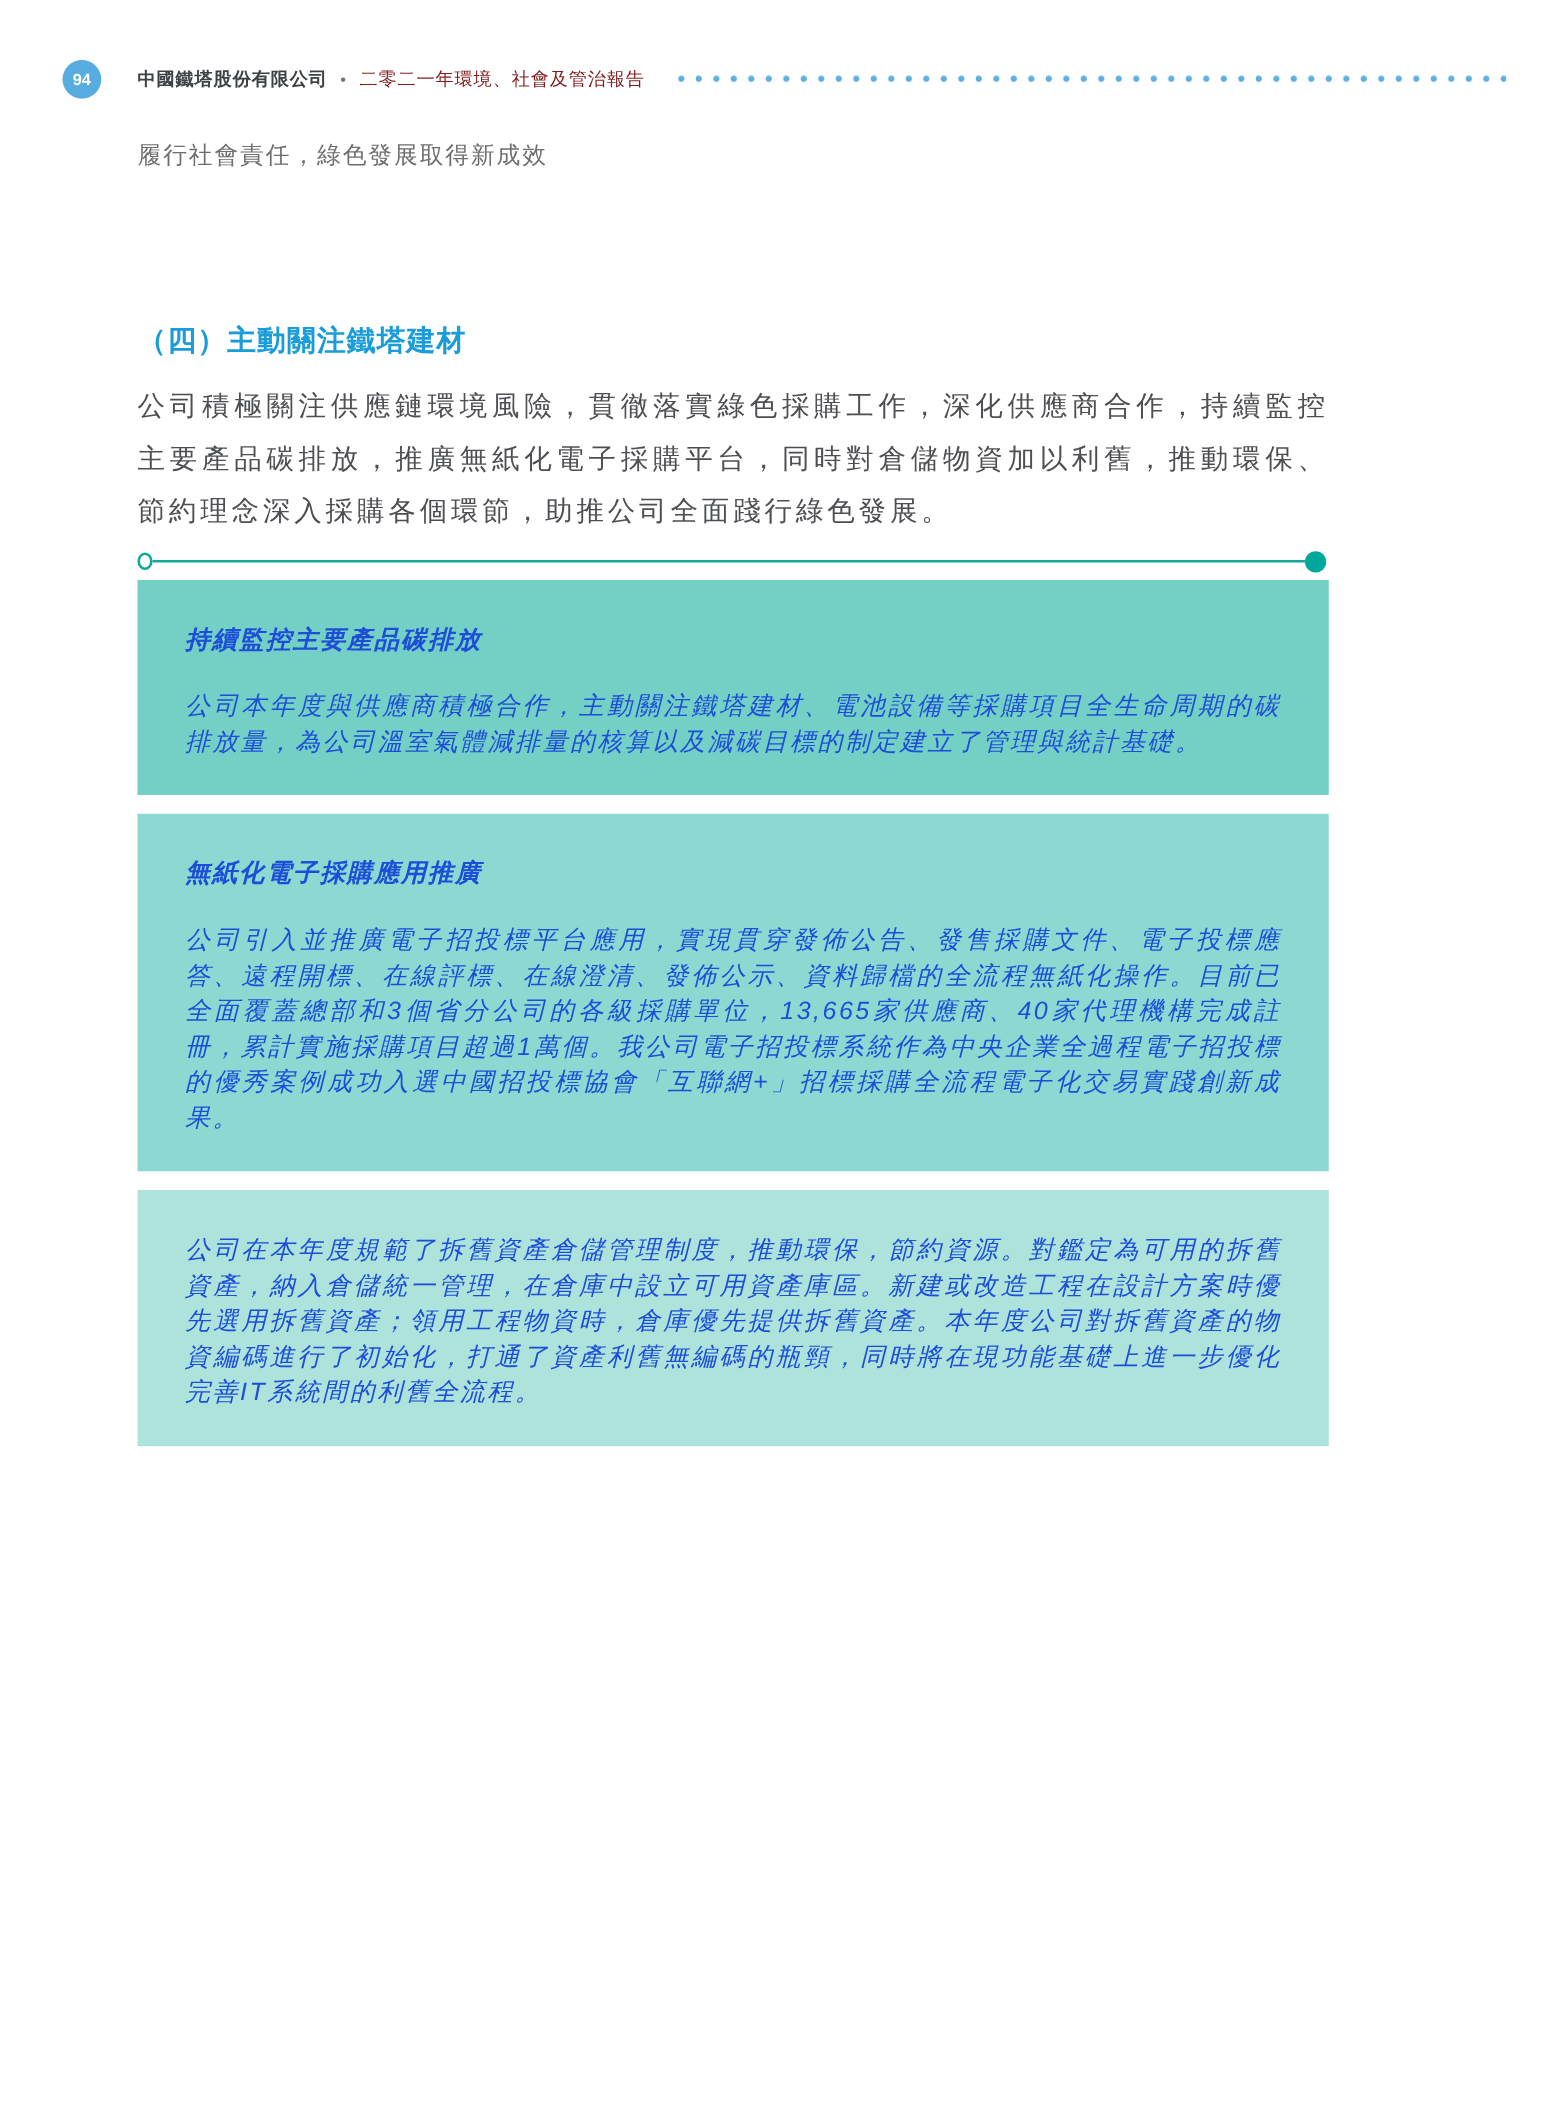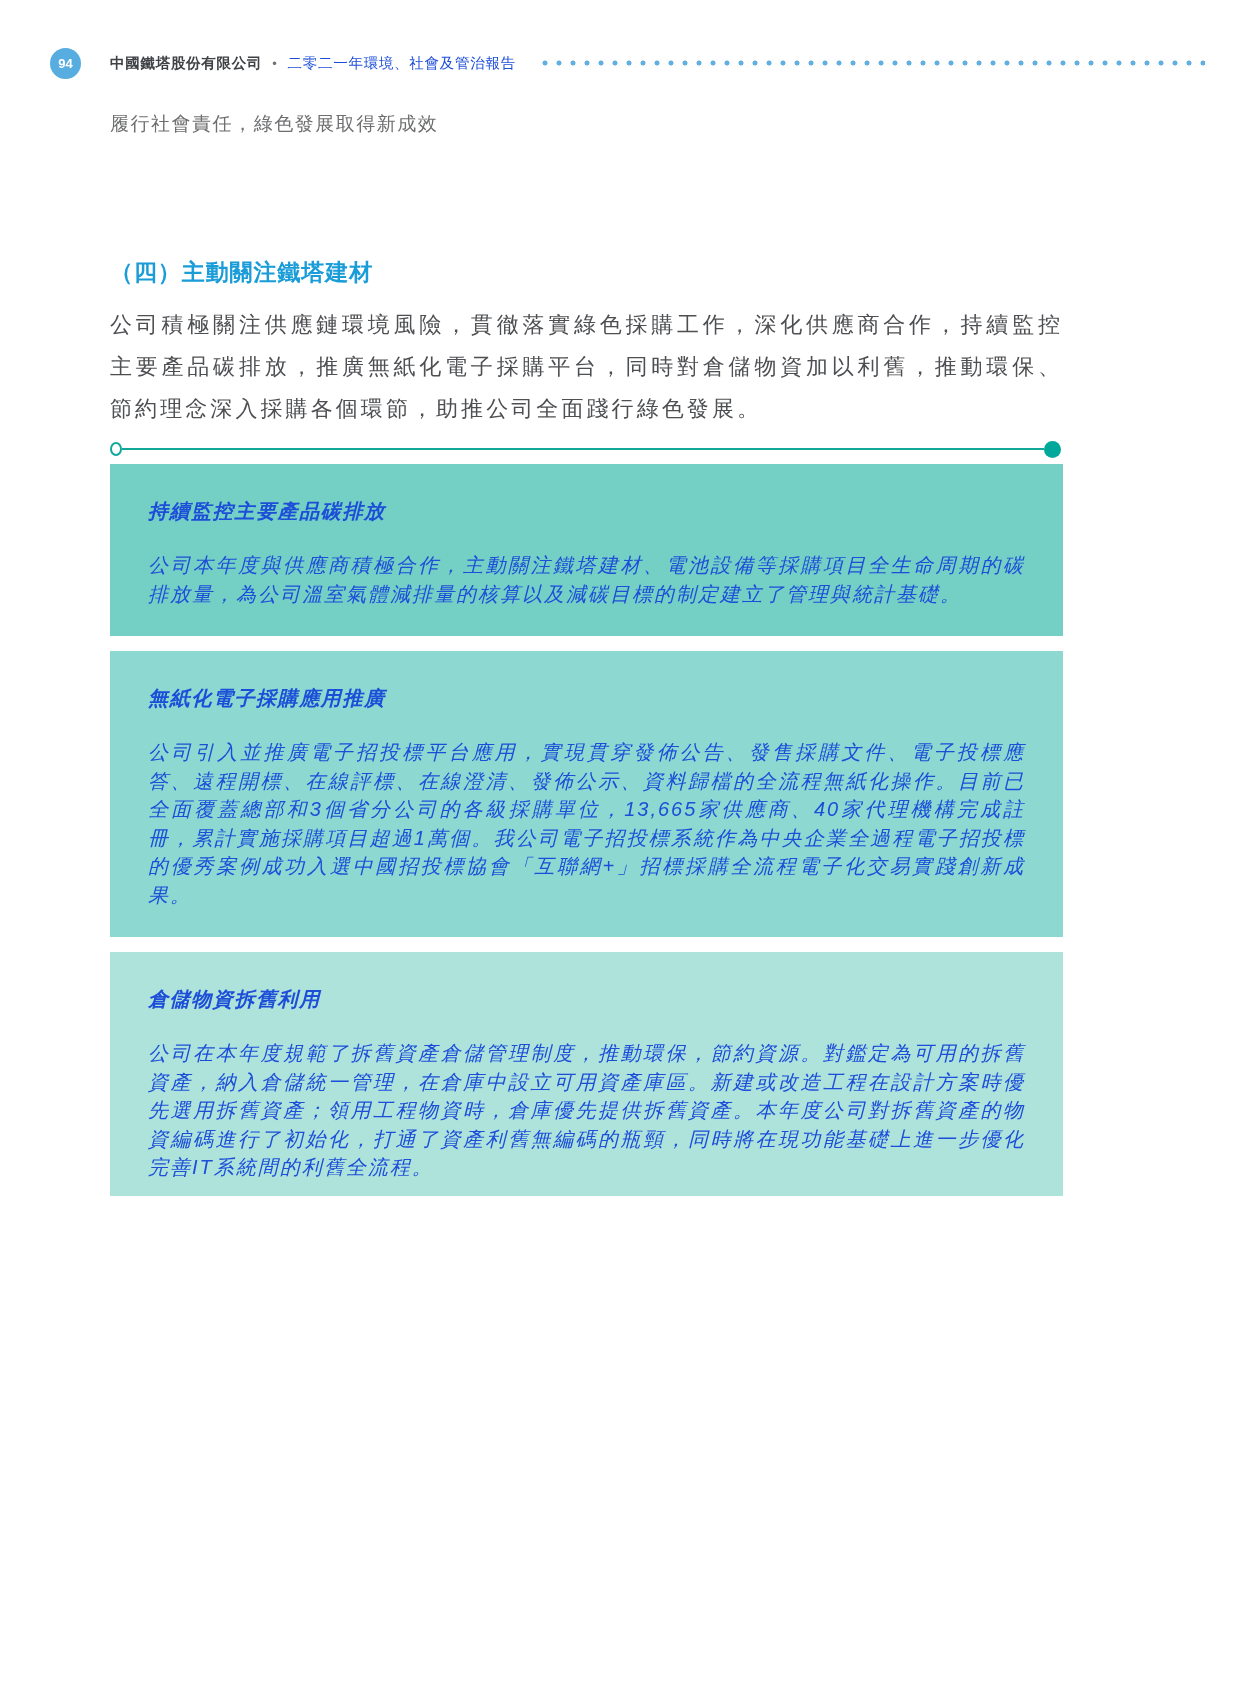--- a/index.html
+++ b/index.html
@@ -35,21 +35,21 @@
     flex: 0 0 auto;
   }
   .header-text {
     margin-left: 29px;
     white-space: nowrap;
     font-size: 14.5px;
     letter-spacing: 0.05em;
   }
   .company { font-weight: bold; color: #3f4245; }
   .hsep { color: #6f7275; margin: 0 10px; font-size: 13px; }
-  .report { color: #1d4ed8; }
+  .report { color: #7f1d1d; }
   .dotted-line {
     flex: 1 1 auto;
     height: 10px;
     margin-left: 26px;
     background-image: radial-gradient(circle at 3px 5px, #5fb0e0 2.2px, rgba(95,176,224,0) 2.8px);
     background-size: 14px 10px;
     background-repeat: repeat-x;
     background-position: left center;
   }
 
@@ -160,18 +160,17 @@
       <h3>持續監控主要產品碳排放</h3>
       <p>公司本年度與供應商積極合作，主動關注鐵塔建材、電池設備等採購項目全生命周期的碳排放量，為公司溫室氣體減排量的核算以及減碳目標的制定建立了管理與統計基礎。</p>
     </section>
 
     <section class="card card-1">
       <h3>無紙化電子採購應用推廣</h3>
       <p>公司引入並推廣電子招投標平台應用，實現貫穿發佈公告、發售採購文件、電子投標應答、遠程開標、在線評標、在線澄清、發佈公示、資料歸檔的全流程無紙化操作。目前已全面覆蓋總部和3個省分公司的各級採購單位，13,665家供應商、40家代理機構完成註冊，累計實施採購項目超過1萬個。我公司電子招投標系統作為中央企業全過程電子招投標的優秀案例成功入選中國招投標協會「互聯網+」招標採購全流程電子化交易實踐創新成果。</p>
     </section>
 
     <section class="card card-2">
-      <h3>倉儲物資拆舊利用</h3>
       <p>公司在本年度規範了拆舊資產倉儲管理制度，推動環保，節約資源。對鑑定為可用的拆舊資產，納入倉儲統一管理，在倉庫中設立可用資產庫區。新建或改造工程在設計方案時優先選用拆舊資產；領用工程物資時，倉庫優先提供拆舊資產。本年度公司對拆舊資產的物資編碼進行了初始化，打通了資產利舊無編碼的瓶頸，同時將在現功能基礎上進一步優化完善IT系統間的利舊全流程。</p>
     </section>
   </main>
 
 </div>
 
 </body></html>

